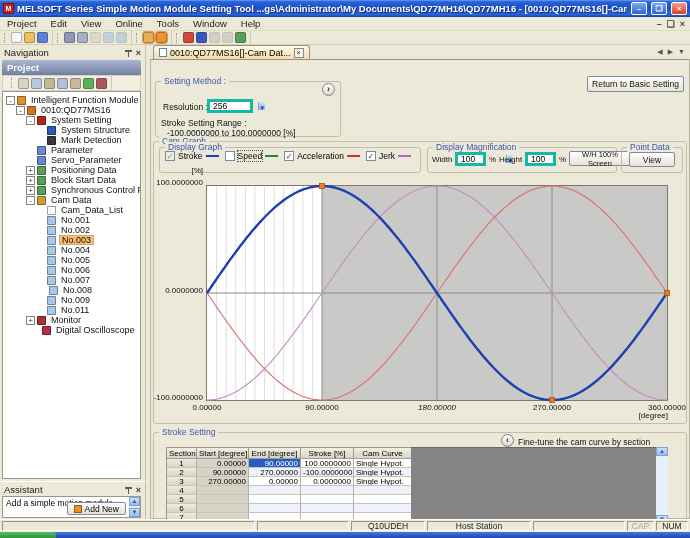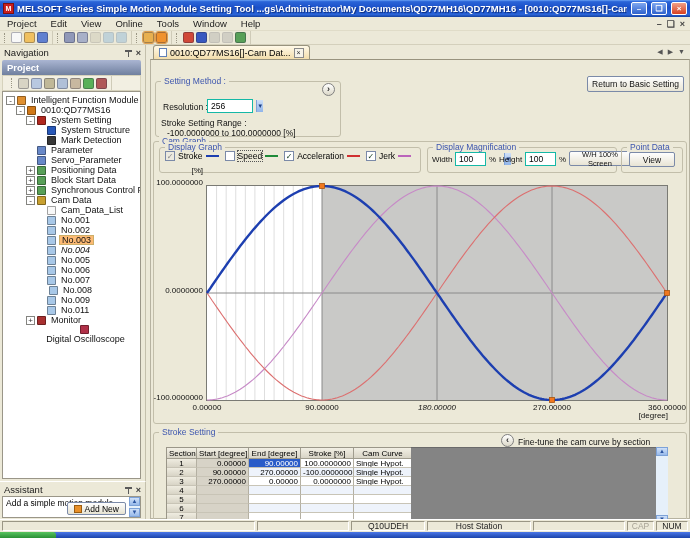--- a/index.html
+++ b/index.html
@@ -95,21 +95,21 @@
     font-size:8.5px; color:#111; }
   .groupbox{ position:absolute; border:1px solid #c2beaa; border-radius:3px; }
   .group-label{ position:absolute; font-size:8.5px; color:#3c55ae; background:#ece9d8; padding:0 3px;
     line-height:10px; white-space:nowrap; }
 
   .sunken-field{ position:absolute; background:#f7f5ec; border:1px solid #8a8678;
     border-top-color:#6a6658; font-size:8.5px; padding:1px 3px; white-space:nowrap; }
   .circle-btn{ position:absolute; width:13px; height:13px; border-radius:50%;
     background:linear-gradient(180deg,#ffffff,#dcd8c8); border:1px solid #808080;
     font-size:9px; line-height:11px; text-align:center; color:#333; font-weight:bold;}
-  .combo{ position:absolute; height:14px; background:#fff; border:1px solid #14b8a6; display:flex; align-items:center;gap:31px; }
+  .combo{ position:absolute; height:14px; background:#fff; border:3px solid #14b8a6; display:flex; align-items:center;gap:31px; }
   .combo .combo-val{ flex:1; font-size:8.5px; padding-left:3px; }
   .combo .combo-arrow{ width:11px; height:100%; background:linear-gradient(180deg,#cfe0f8,#8fb4ea);
     border-left:1px solid #7da2d8; color:#1d3f86; font-size:6px; line-height:12px; text-align:center; }
   .lbl{ position:absolute; font-size:8.5px; color:#111; white-space:nowrap; }
 
   
   .dg-options{ position:absolute; left:14px; top:91px; display:flex; align-items:center; gap:6px; }
   .dg-opt{ display:flex; align-items:center; gap:3px; font-size:8.5px; }
   .checkbox{ width:10px; height:10px; background:#fff; border:1px solid #7b8aa8; font-size:8px;
     line-height:9px; text-align:center; color:#184020; }
@@ -305,21 +305,21 @@
         <div class="tree-row" style="padding-left: 33px;">
           <span class="exp-spacer"></span>
           <span class="tree-icon" style="background: rgb(168, 200, 232);"></span>
           <span class="tree-label">No.002</span>
         </div>
         <div class="tree-row selected" style="padding-left: 33px;">
           <span class="exp-spacer"></span>
           <span class="tree-icon" style="background: rgb(168, 200, 232);"></span>
           <span class="tree-label">No.003</span>
         </div>
-        <div class="tree-row" style="padding-left: 33px; font-style: italic;">
+        <div class="tree-row" style="padding-left: 33px;">
           <span class="exp-spacer"></span>
           <span class="tree-icon" style="background: rgb(168, 200, 232);"></span>
           <span class="tree-label">No.004</span>
         </div>
         <div class="tree-row" style="padding-left: 33px;">
           <span class="exp-spacer"></span>
           <span class="tree-icon" style="background: rgb(168, 200, 232);"></span>
           <span class="tree-label">No.005</span>
         </div>
         <div class="tree-row" style="padding-left: 33px;">
@@ -345,21 +345,21 @@
         <div class="tree-row" style="padding-left: 33px;">
           <span class="exp-spacer"></span>
           <span class="tree-icon" style="background: rgb(168, 200, 232);"></span>
           <span class="tree-label">No.011</span>
         </div>
         <div class="tree-row" style="padding-left: 23px;">
           <span class="expander">+</span>
           <span class="tree-icon" style="background: rgb(168, 48, 48);"></span>
           <span class="tree-label">Monitor</span>
         </div>
-        <div class="tree-row" style="padding-left: 28px; flex-direction: column;">
+        <div class="tree-row" style="padding-left: 28px;">
           <span class="exp-spacer"></span>
           <span class="tree-icon" style="background: rgb(176, 48, 72);"></span>
           <span class="tree-label">Digital Oscilloscope</span>
         </div>
       </div>
   </div>
 
   <div class="assistant">
     <div class="panel-header">
       <span>Assistant</span>

